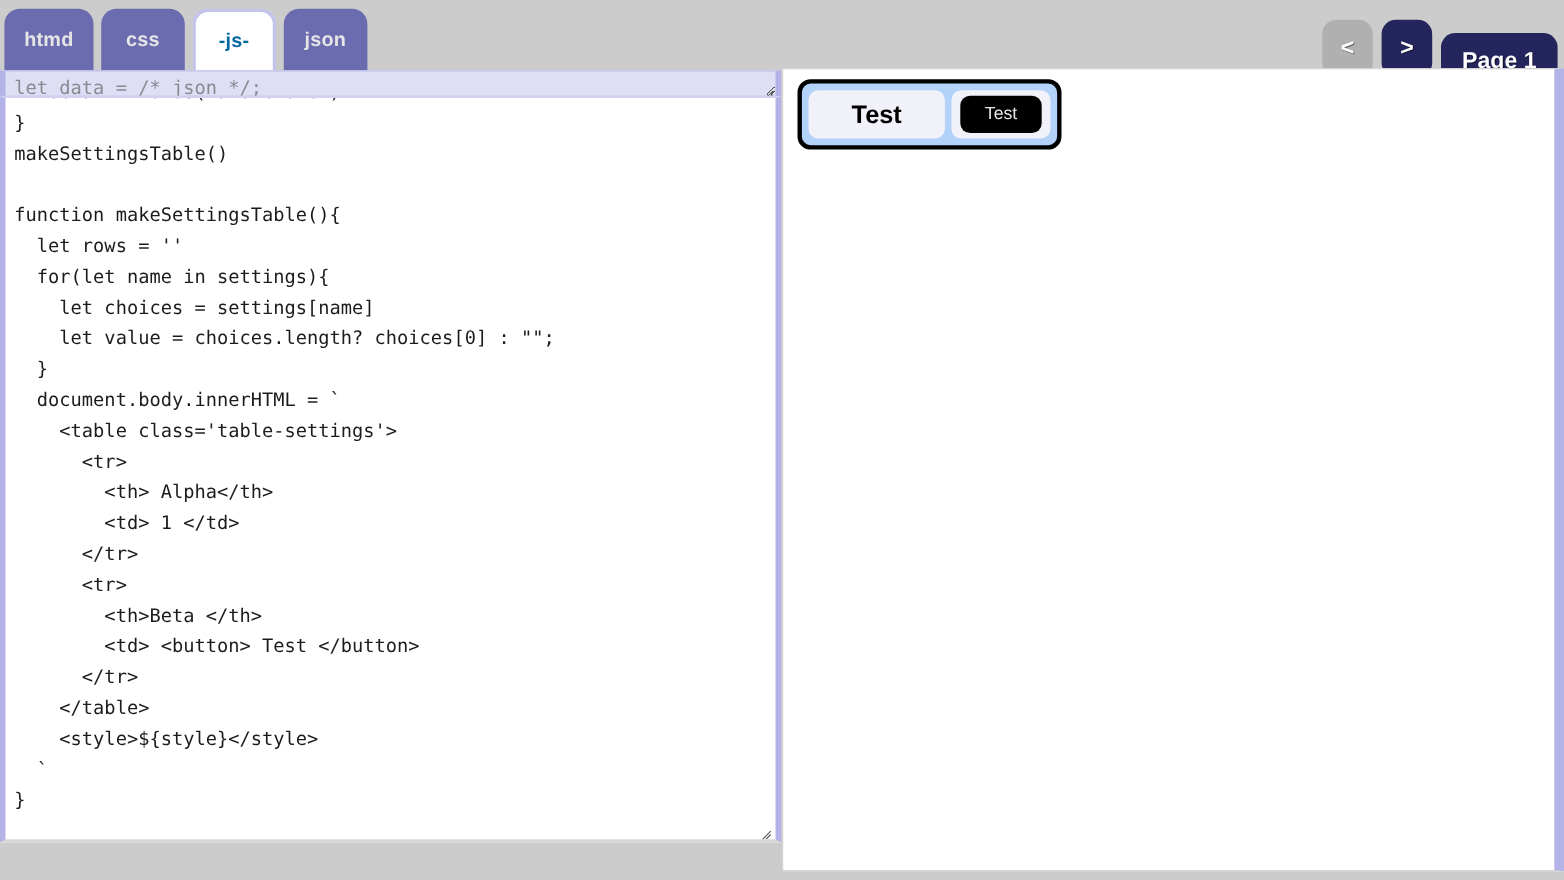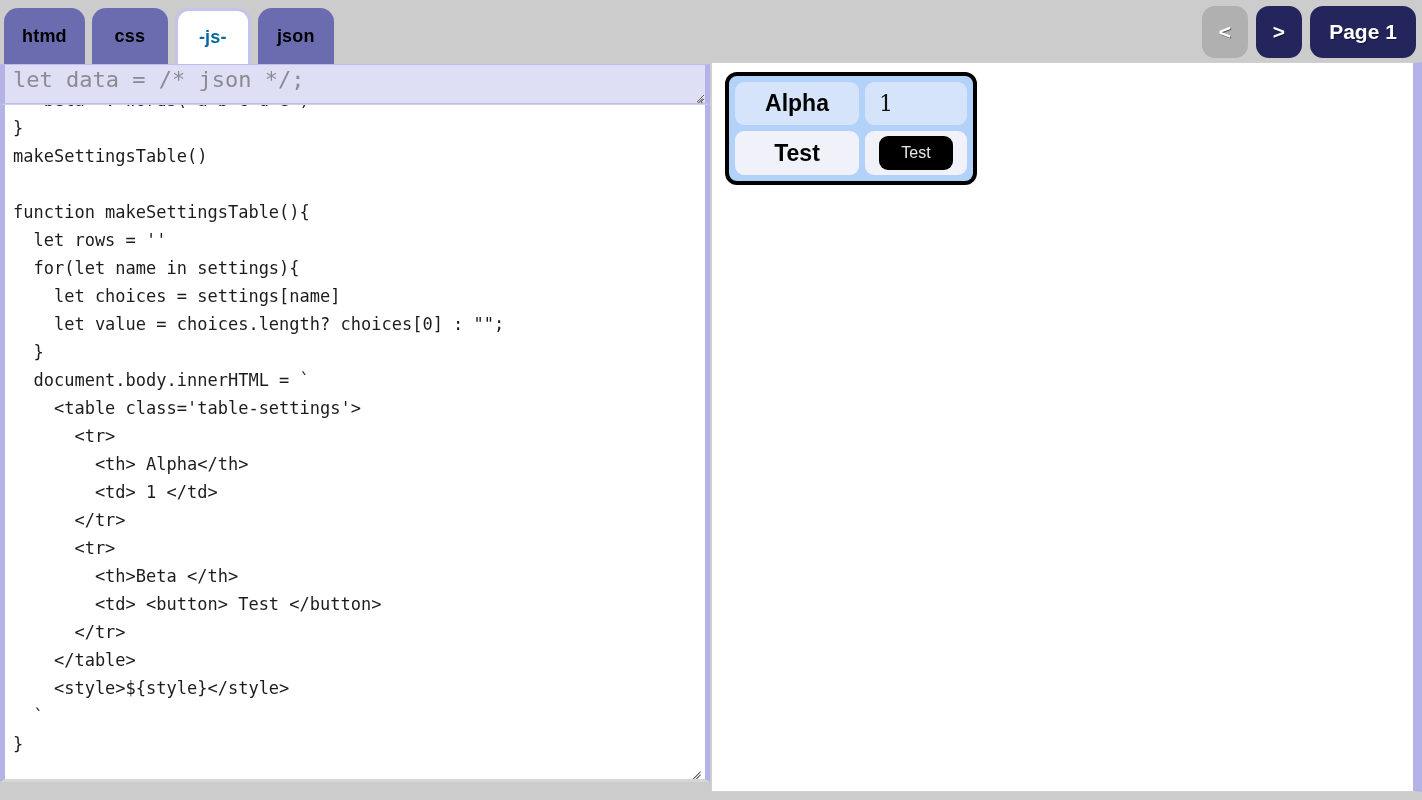--- a/index.html
+++ b/index.html
@@ -38,21 +38,21 @@
     gap: 7px;
     height: 56px;
   }
   .tab {
     height: 56px;
     min-width: 76px;
     box-sizing: border-box;
     padding: 0 18px;
     border-radius: 14px 14px 0 0;
     background: #6b6bb0;
-    color: #000000;
+    color: #e5e5e5;
     font-size: 18px;
     font-weight: bold;
     display: flex;
     align-items: center;
     justify-content: center;
     cursor: pointer;
     border: none;
     font-family: "Liberation Sans", sans-serif;
     letter-spacing: .2px;
   }
@@ -83,43 +83,43 @@
     font-family: "Liberation Sans", sans-serif;
     display: flex;
     align-items: center;
     justify-content: center;
     cursor: pointer;
     background: #25255e;
     text-shadow: 1px 1px 0 rgba(0,0,0,.45);
   }
   .navbtn.prev { width: 46px; background: #b0b0b0; color:#ffffff; }
   .navbtn.next { width: 46px; }
-  .navbtn.page { padding: 0 16px; min-width: 106px; }
+  .navbtn.page { padding: 0 16px; min-width: 106px; margin-top: 24px; }
 
   
   .editor-pane {
     position: absolute;
     left: 0;
     top: 64px;
     width: 710px;
     height: 710px;
   }
 
   .json-input {
     position: relative;
     box-sizing: border-box;
     width: 710px;
-    height: 40px;
+    height: 24px;
     background: #dedef5;
     border: 1px solid #bdbdea;
     border-left: 5px solid #b3b3e8;
     border-right: 5px solid #b3b3e8;
     color: #8a8a93;
     font-family: "DejaVu Sans Mono", monospace;
-    font-size: 22px;
+    font-size: 17px;
     line-height: 30px;
     padding-left: 8px;
     white-space: pre;
     overflow: hidden;
     resize: both;
     cursor: text;
   }
   .grip {
     position: absolute;
     right: 2px;
@@ -280,24 +280,20 @@
 }</pre>
       <span class="grip" style="right:4px;bottom:4px;"></span>
     </div>
 
   </div>
 
   <div class="preview-pane">
 
     <table class="table-settings">
       <tbody>
-        <tr class="row-alpha">
-          <th>Alpha</th>
-          <td>1</td>
-        </tr>
         <tr class="row-beta">
           <th>Test</th>
           <td>
             <button class="test-btn">Test</button>
           </td>
         </tr>
       </tbody>
     </table>
 
   </div>

